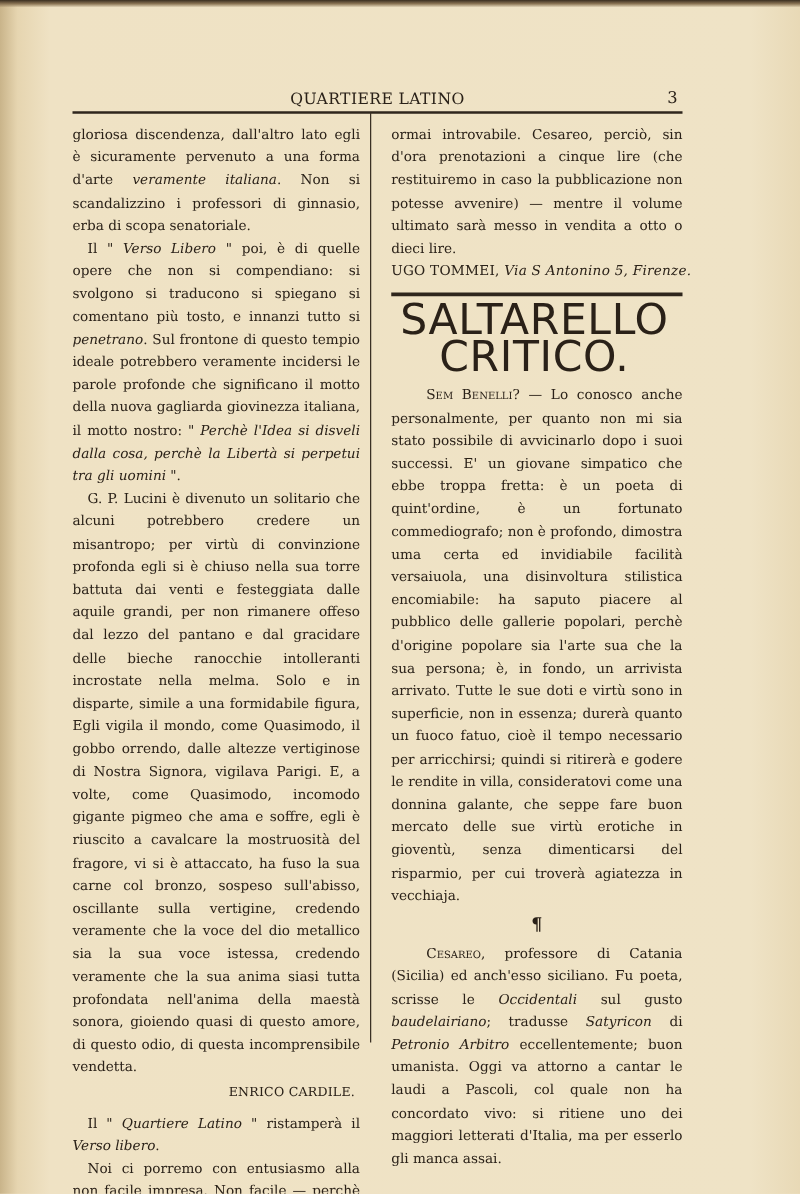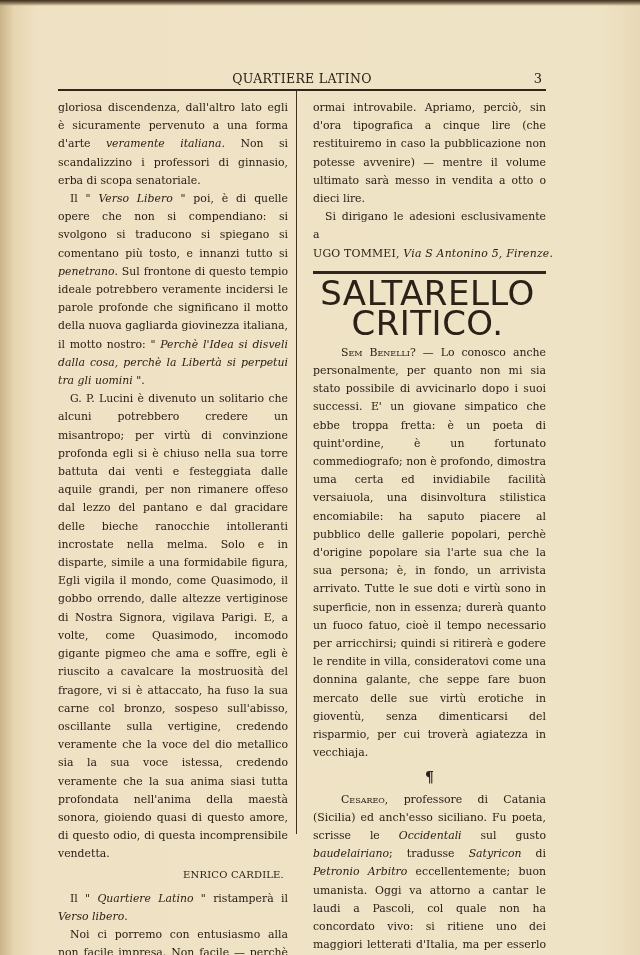--- a/index.html
+++ b/index.html
@@ -48,22 +48,21 @@
   <div class="col col-left">
     <p class="noindent"><span>gloriosa discendenza, dall'altro lato egli è sicuramente pervenuto a una forma d'arte </span><i>veramente italiana</i><span>. Non si scandalizzino i professori di ginnasio, erba di scopa senatoriale.</span></p>
     <p><span>Il " </span><i>Verso Libero</i><span> " poi, è di quelle opere che non si compendiano: si svolgono si traducono si spiegano si comentano più tosto, e innanzi tutto si </span><i>penetrano</i><span>. Sul frontone di questo tempio ideale potrebbero veramente incidersi le parole profonde che significano il motto della nuova gagliarda giovinezza italiana, il motto nostro: " </span><i>Perchè l'Idea si disveli dalla cosa, perchè la Libertà si perpetui tra gli uomini</i><span> ".</span></p>
     <p>G. P. Lucini è divenuto un solitario che alcuni potrebbero credere un misantropo; per virtù di convinzione profonda egli si è chiuso nella sua torre battuta dai venti e festeggiata dalle aquile grandi, per non rimanere offeso dal lezzo del pantano e dal gracidare delle bieche ranocchie intolleranti incrostate nella melma. Solo e in disparte, simile a una formidabile figura, Egli vigila il mondo, come Quasimodo, il gobbo orrendo, dalle altezze vertiginose di Nostra Signora, vigilava Parigi. E, a volte, come Quasimodo, incomodo gigante pigmeo che ama e soffre, egli è riuscito a cavalcare la mostruosità del fragore, vi si è attaccato, ha fuso la sua carne col bronzo, sospeso sull'abisso, oscillante sulla vertigine, credendo veramente che la voce del dio metallico sia la sua voce istessa, credendo veramente che la sua anima siasi tutta profondata nell'anima della maestà sonora, gioiendo quasi di questo amore, di questo odio, di questa incomprensibile vendetta.</p>
     <p class="sig">ENRICO CARDILE.</p>
     <p><span>Il " </span><i>Quartiere Latino</i><span> " ristamperà il </span><i>Verso libero</i><span>.</span></p>
     <p>Noi ci porremo con entusiasmo alla non facile impresa. Non facile — perchè il mirabile libro è assai voluminoso e la spesa tipografica tale da non potersi sostenere da noi. D'altra parte vogliamo in tutti i modi ridare alla nostra letteratura ed ai giovani questo capolavoro,</p>
   </div>
 
   <div class="col col-right">
-    <p class="noindent">ormai introvabile. Apriamo, perciò, sin d'ora tipografica a cinque lire (che restituiremo in caso la pubblicazione non potesse avvenire) — mentre il volume ultimato sarà messo in vendita a otto o dieci lire.</p>
-    <p>Si dirigano le adesioni esclusivamente a</p>
+    <p class="noindent">ormai introvabile. Cesareo, perciò, sin d'ora prenotazioni a cinque lire (che restituiremo in caso la pubblicazione non potesse avvenire) — mentre il volume ultimato sarà messo in vendita a otto o dieci lire.</p>
     <p class="address"><span>UGO TOMMEI, </span><i>Via S Antonino 5, Firenze.</i></p>
 
     <div class="section-rule"></div>
     <div class="section-title">SALTARELLO CRITICO.</div>
 
     <p><span class="sc">Sem Benelli?</span><span> — Lo conosco anche personalmente, per quanto non mi sia stato possibile di avvicinarlo dopo i suoi successi. E' un giovane simpatico che ebbe troppa fretta: è un poeta di quint'ordine, è un fortunato commediografo; non è profondo, dimostra uma certa ed invidiabile facilità versaiuola, una disinvoltura stilistica encomiabile: ha saputo piacere al pubblico delle gallerie popolari, perchè d'origine popolare sia l'arte sua che la sua persona; è, in fondo, un arrivista arrivato. Tutte le sue doti e virtù sono in superficie, non in essenza; durerà quanto un fuoco fatuo, cioè il tempo necessario per arricchirsi; quindi si ritirerà e godere le rendite in villa, consideratovi come una donnina galante, che seppe fare buon mercato delle sue virtù erotiche in gioventù, senza dimenticarsi del risparmio, per cui troverà agiatezza in vecchiaja.</span></p>
 
     <div class="pilcrow">¶</div>
 
     <p><span class="sc">Cesareo</span><span>, professore di Catania (Sicilia) ed anch'esso siciliano. Fu poeta, scrisse le </span><i>Occidentali</i><span> sul gusto </span><i>baudelairiano</i><span>; tradusse </span><i>Satyricon</i><span> di </span><i>Petronio Arbitro</i><span> eccellentemente; buon umanista. Oggi va attorno a cantar le laudi a Pascoli, col quale non ha concordato vivo: si ritiene uno dei maggiori letterati d'Italia, ma per esserlo gli manca assai.</span></p>

